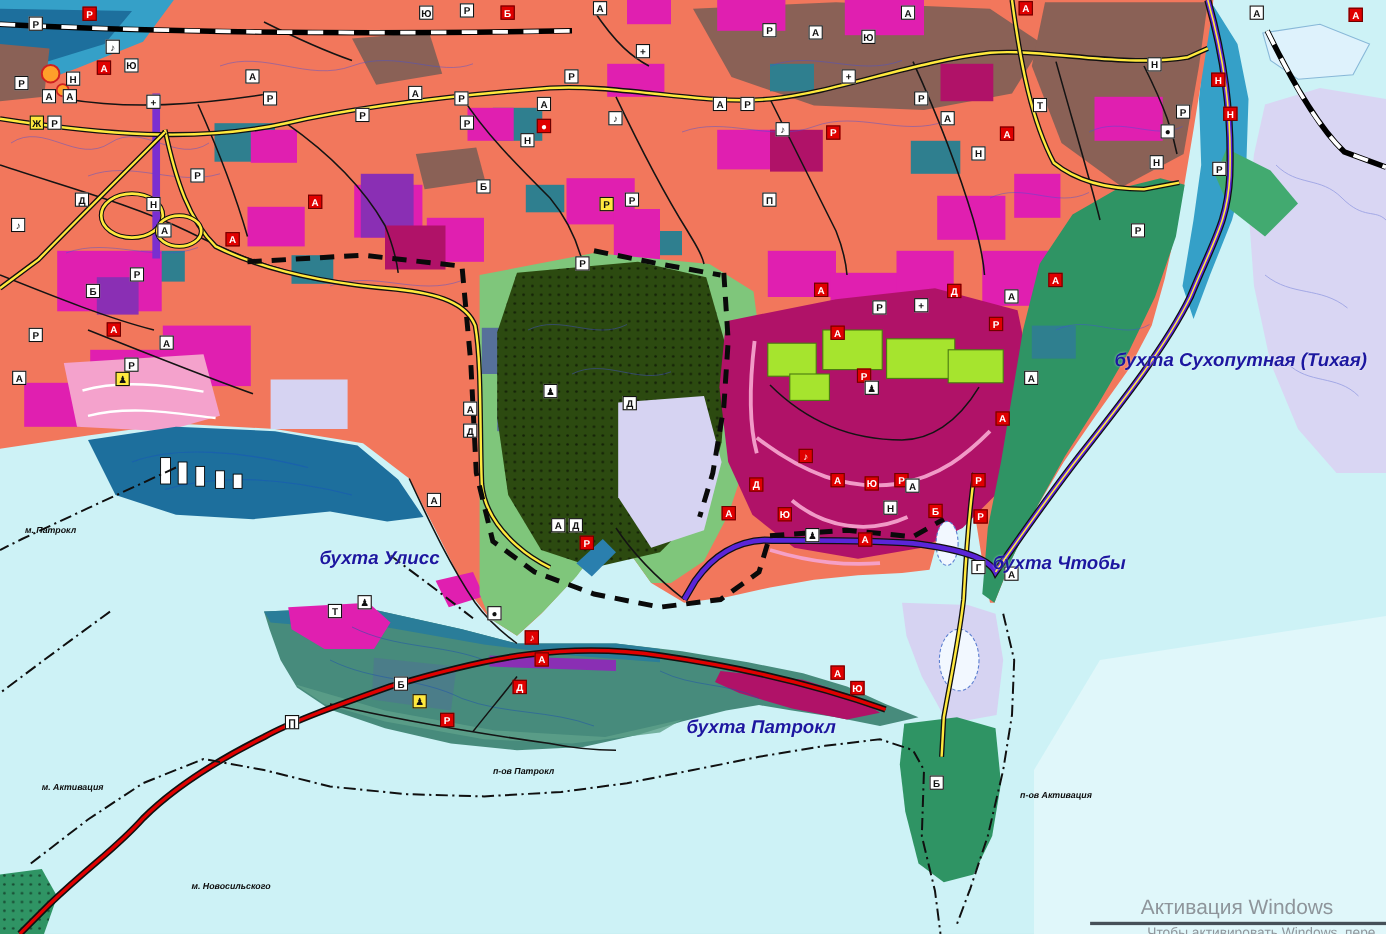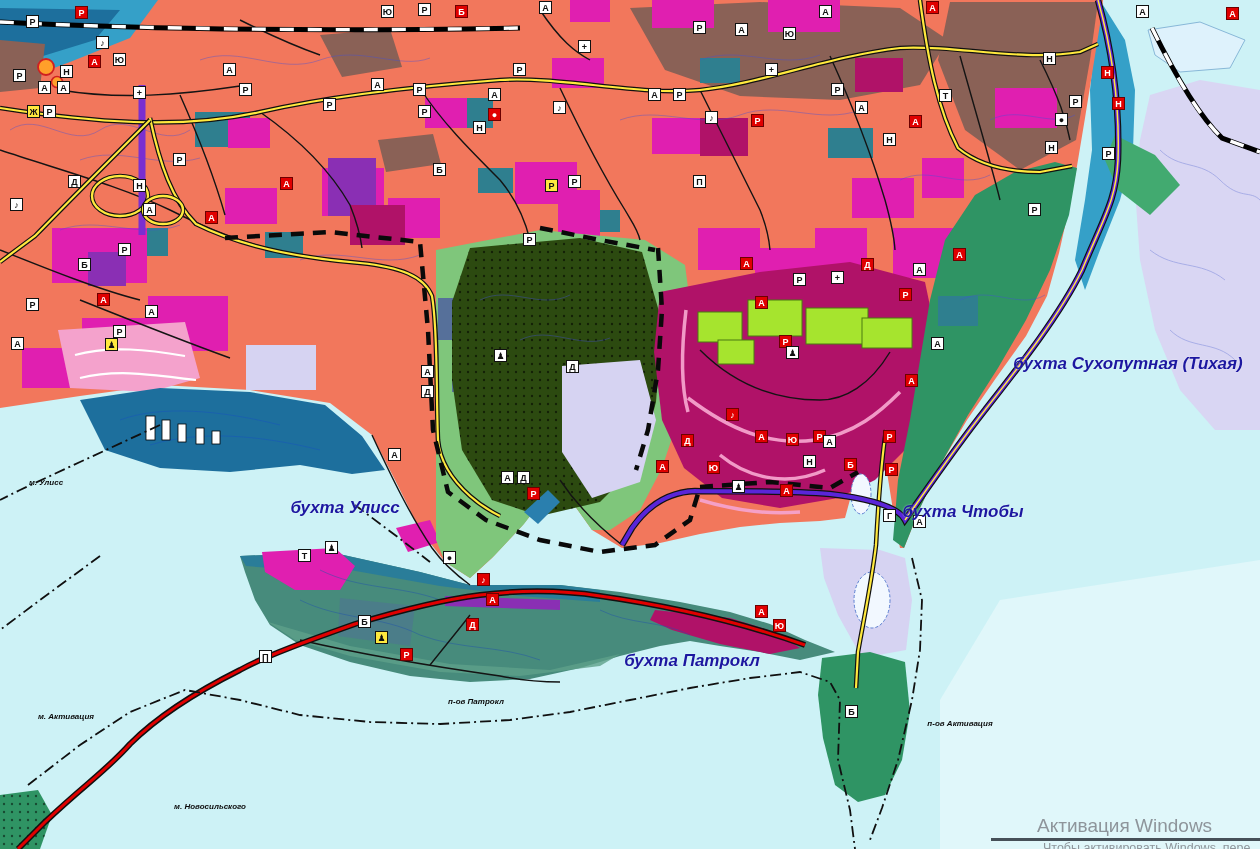--- a/index.html
+++ b/index.html
@@ -271,25 +271,25 @@
     <path class="zb" d="M540,228 L600,240 L655,250"></path>
     <path class="dd" d="M160,425 L80,462 L20,490 L0,500"></path>
     <path class="dd" d="M100,556 L40,600 L0,630"></path>
     <path class="dd" d="M28,785 L80,745 L130,712 L185,690 L240,700 L300,715 L370,722 L440,724 L510,720 L570,712 L630,700 L690,688 L750,678 L800,672 L830,682 L840,700 L838,760 L850,810 L855,849"></path>
     <path class="dd" d="M912,558 L922,600 L920,650 L912,700 L898,760 L882,808 L870,840"></path>
     <path class="dd" d="M355,505 L395,535 L430,562"></path>
   </g>
 </svg>
 
 <div id="labels">
-      <div class="bay-label" style="left: 1128px; top: 328px; font-size: 17px; margin-top: 36px;">бухта Сухопутная (Тихая)</div>
+      <div class="bay-label" style="left: 1128px; top: 328px; font-size: 17px;">бухта Сухопутная (Тихая)</div>
       <div class="bay-label" style="left: 345px; top: 508px; font-size: 17px;">бухта Улисс</div>
       <div class="bay-label" style="left: 963px; top: 512px; font-size: 17px;">бухта Чтобы</div>
       <div class="bay-label" style="left: 692px; top: 661px; font-size: 17px;">бухта Патрокл</div>
-      <div class="place-label" style="left: 46px; top: 482px;">м. Улисс</div>
+      <div class="place-label" style="left: 46px; top: 482px;">м. Патрокл</div>
       <div class="place-label" style="left: 66px; top: 716px;">м. Активация</div>
       <div class="place-label" style="left: 210px; top: 806px;">м. Новосильского</div>
       <div class="place-label" style="left: 476px; top: 701px;">п-ов Патрокл</div>
       <div class="place-label" style="left: 960px; top: 723px;">п-ов Активация</div>
     </div>
 
 <div id="markers">
       <div class="ic w" style="left: 20px; top: 76px;">Р</div>
       <div class="ic w" style="left: 45px; top: 88px;">А</div>
       <div class="ic w" style="left: 64px; top: 88px;">А</div>

